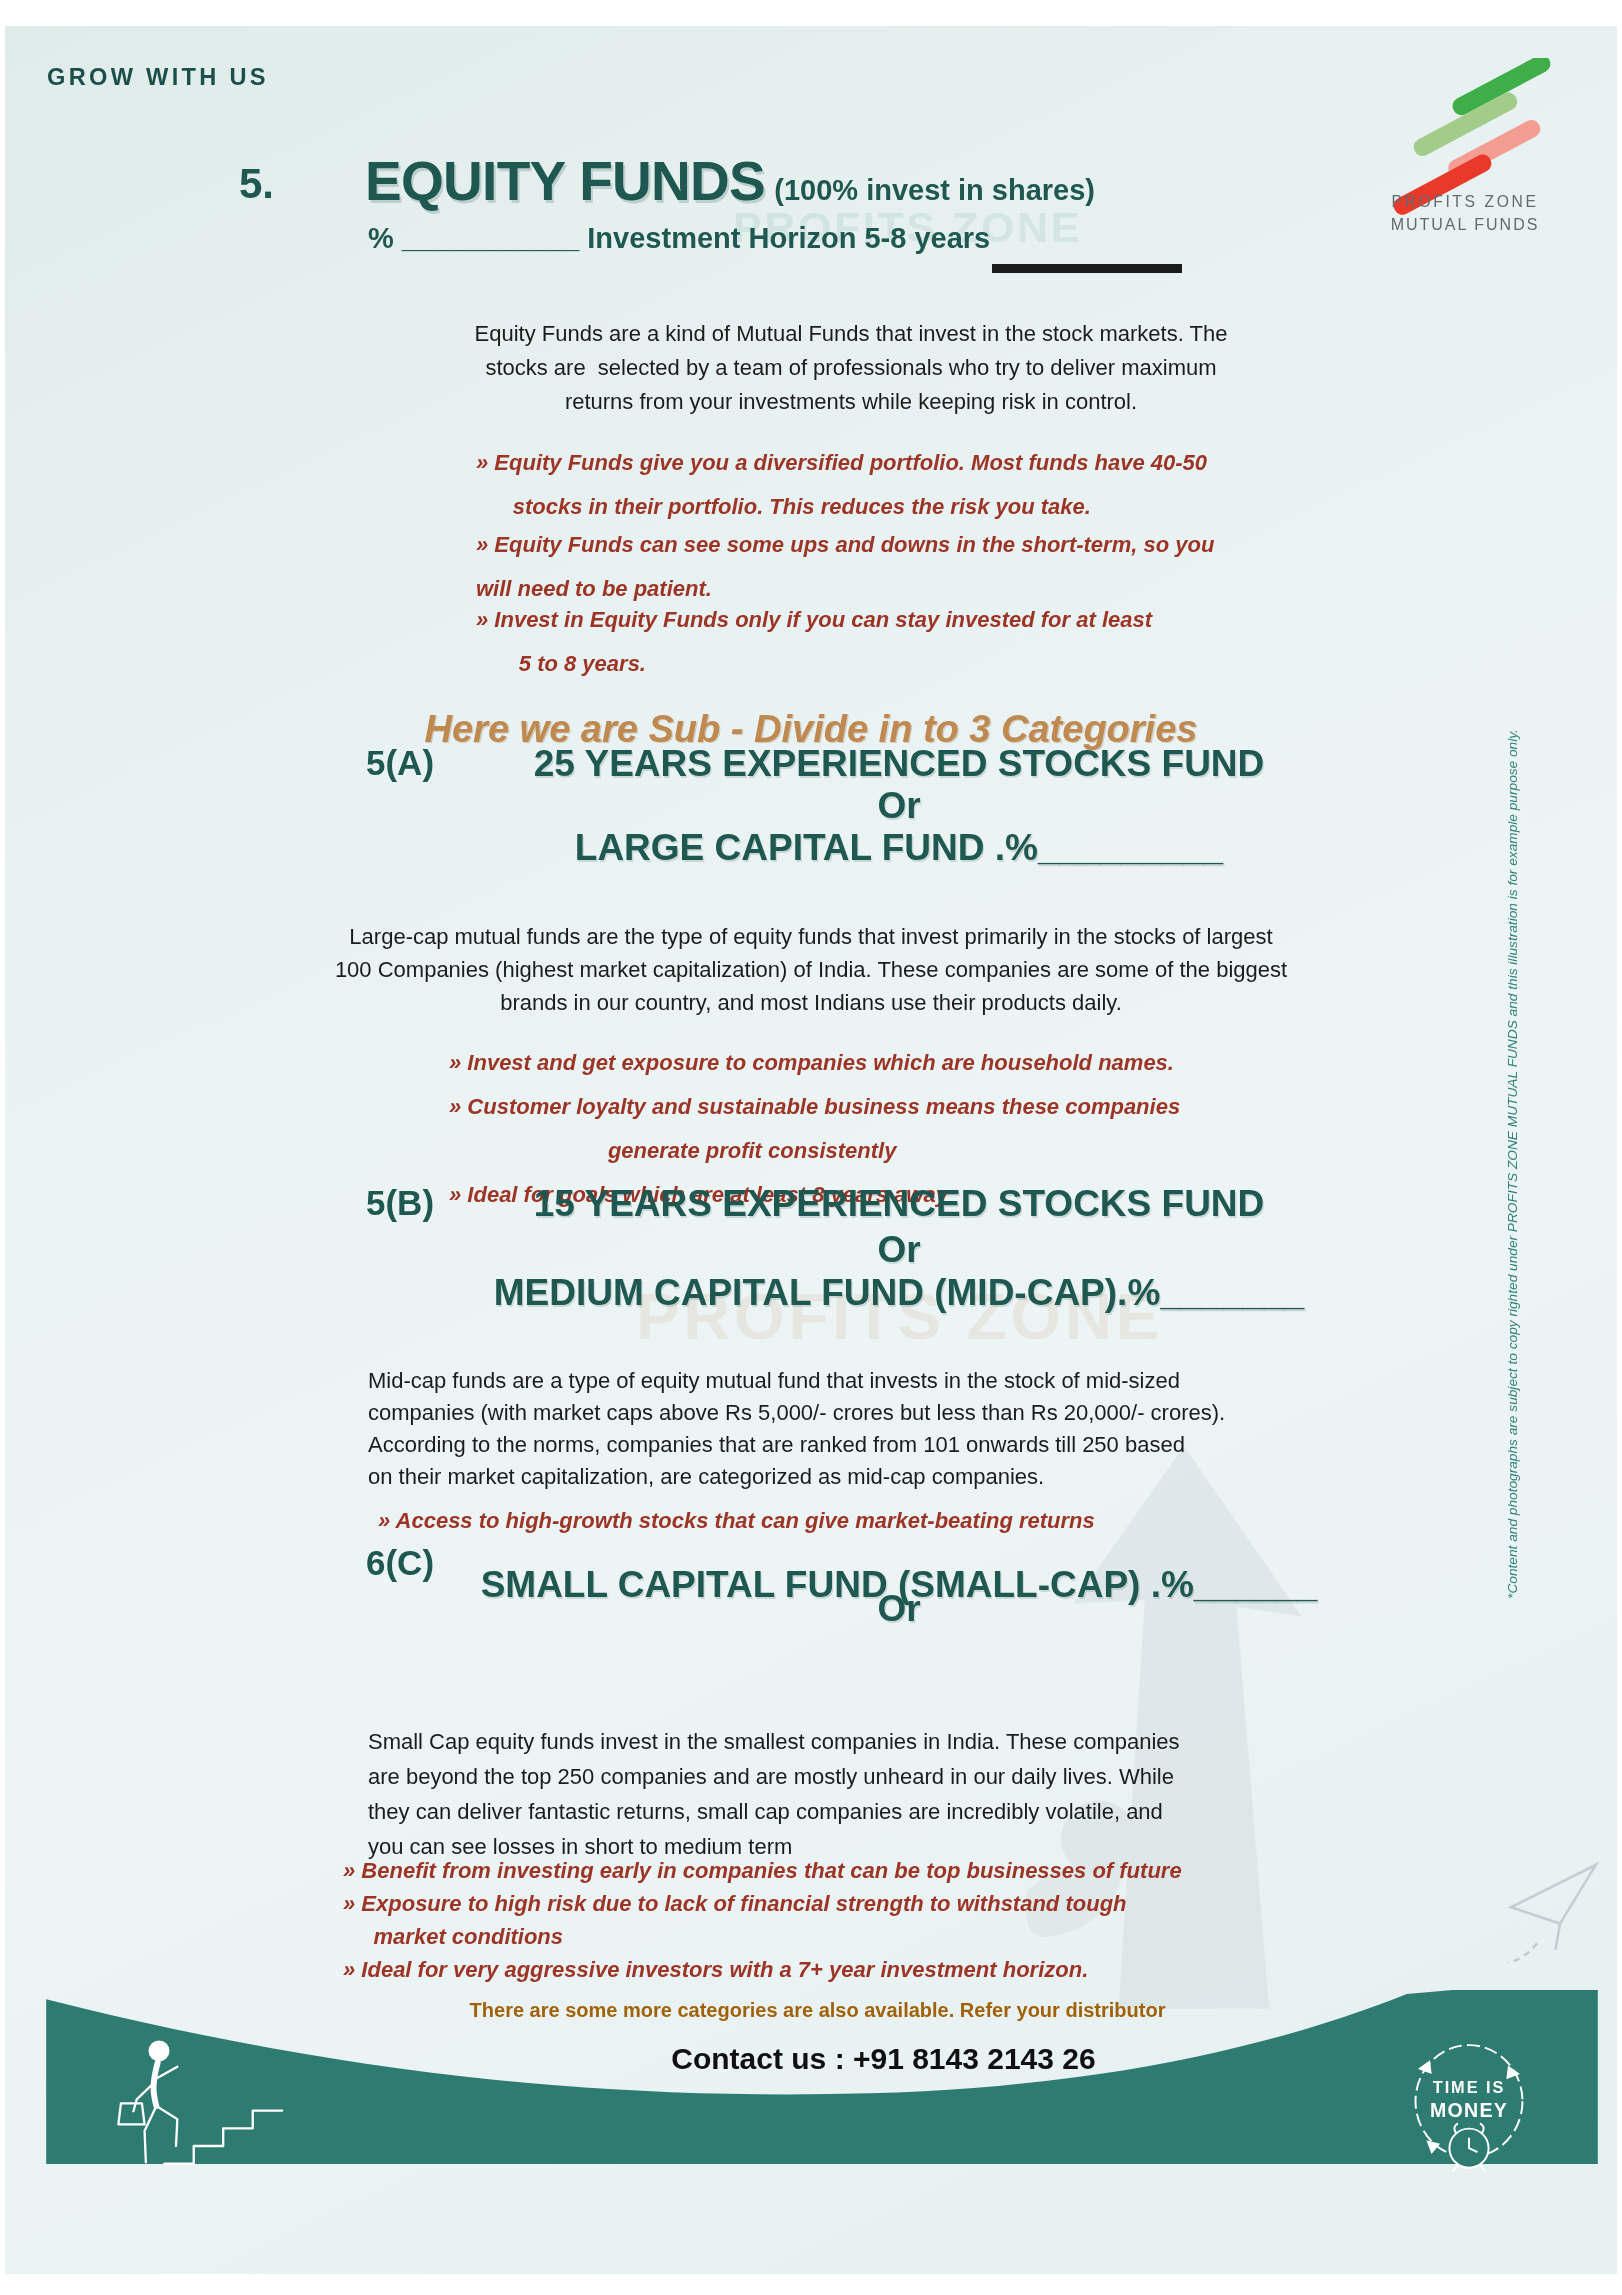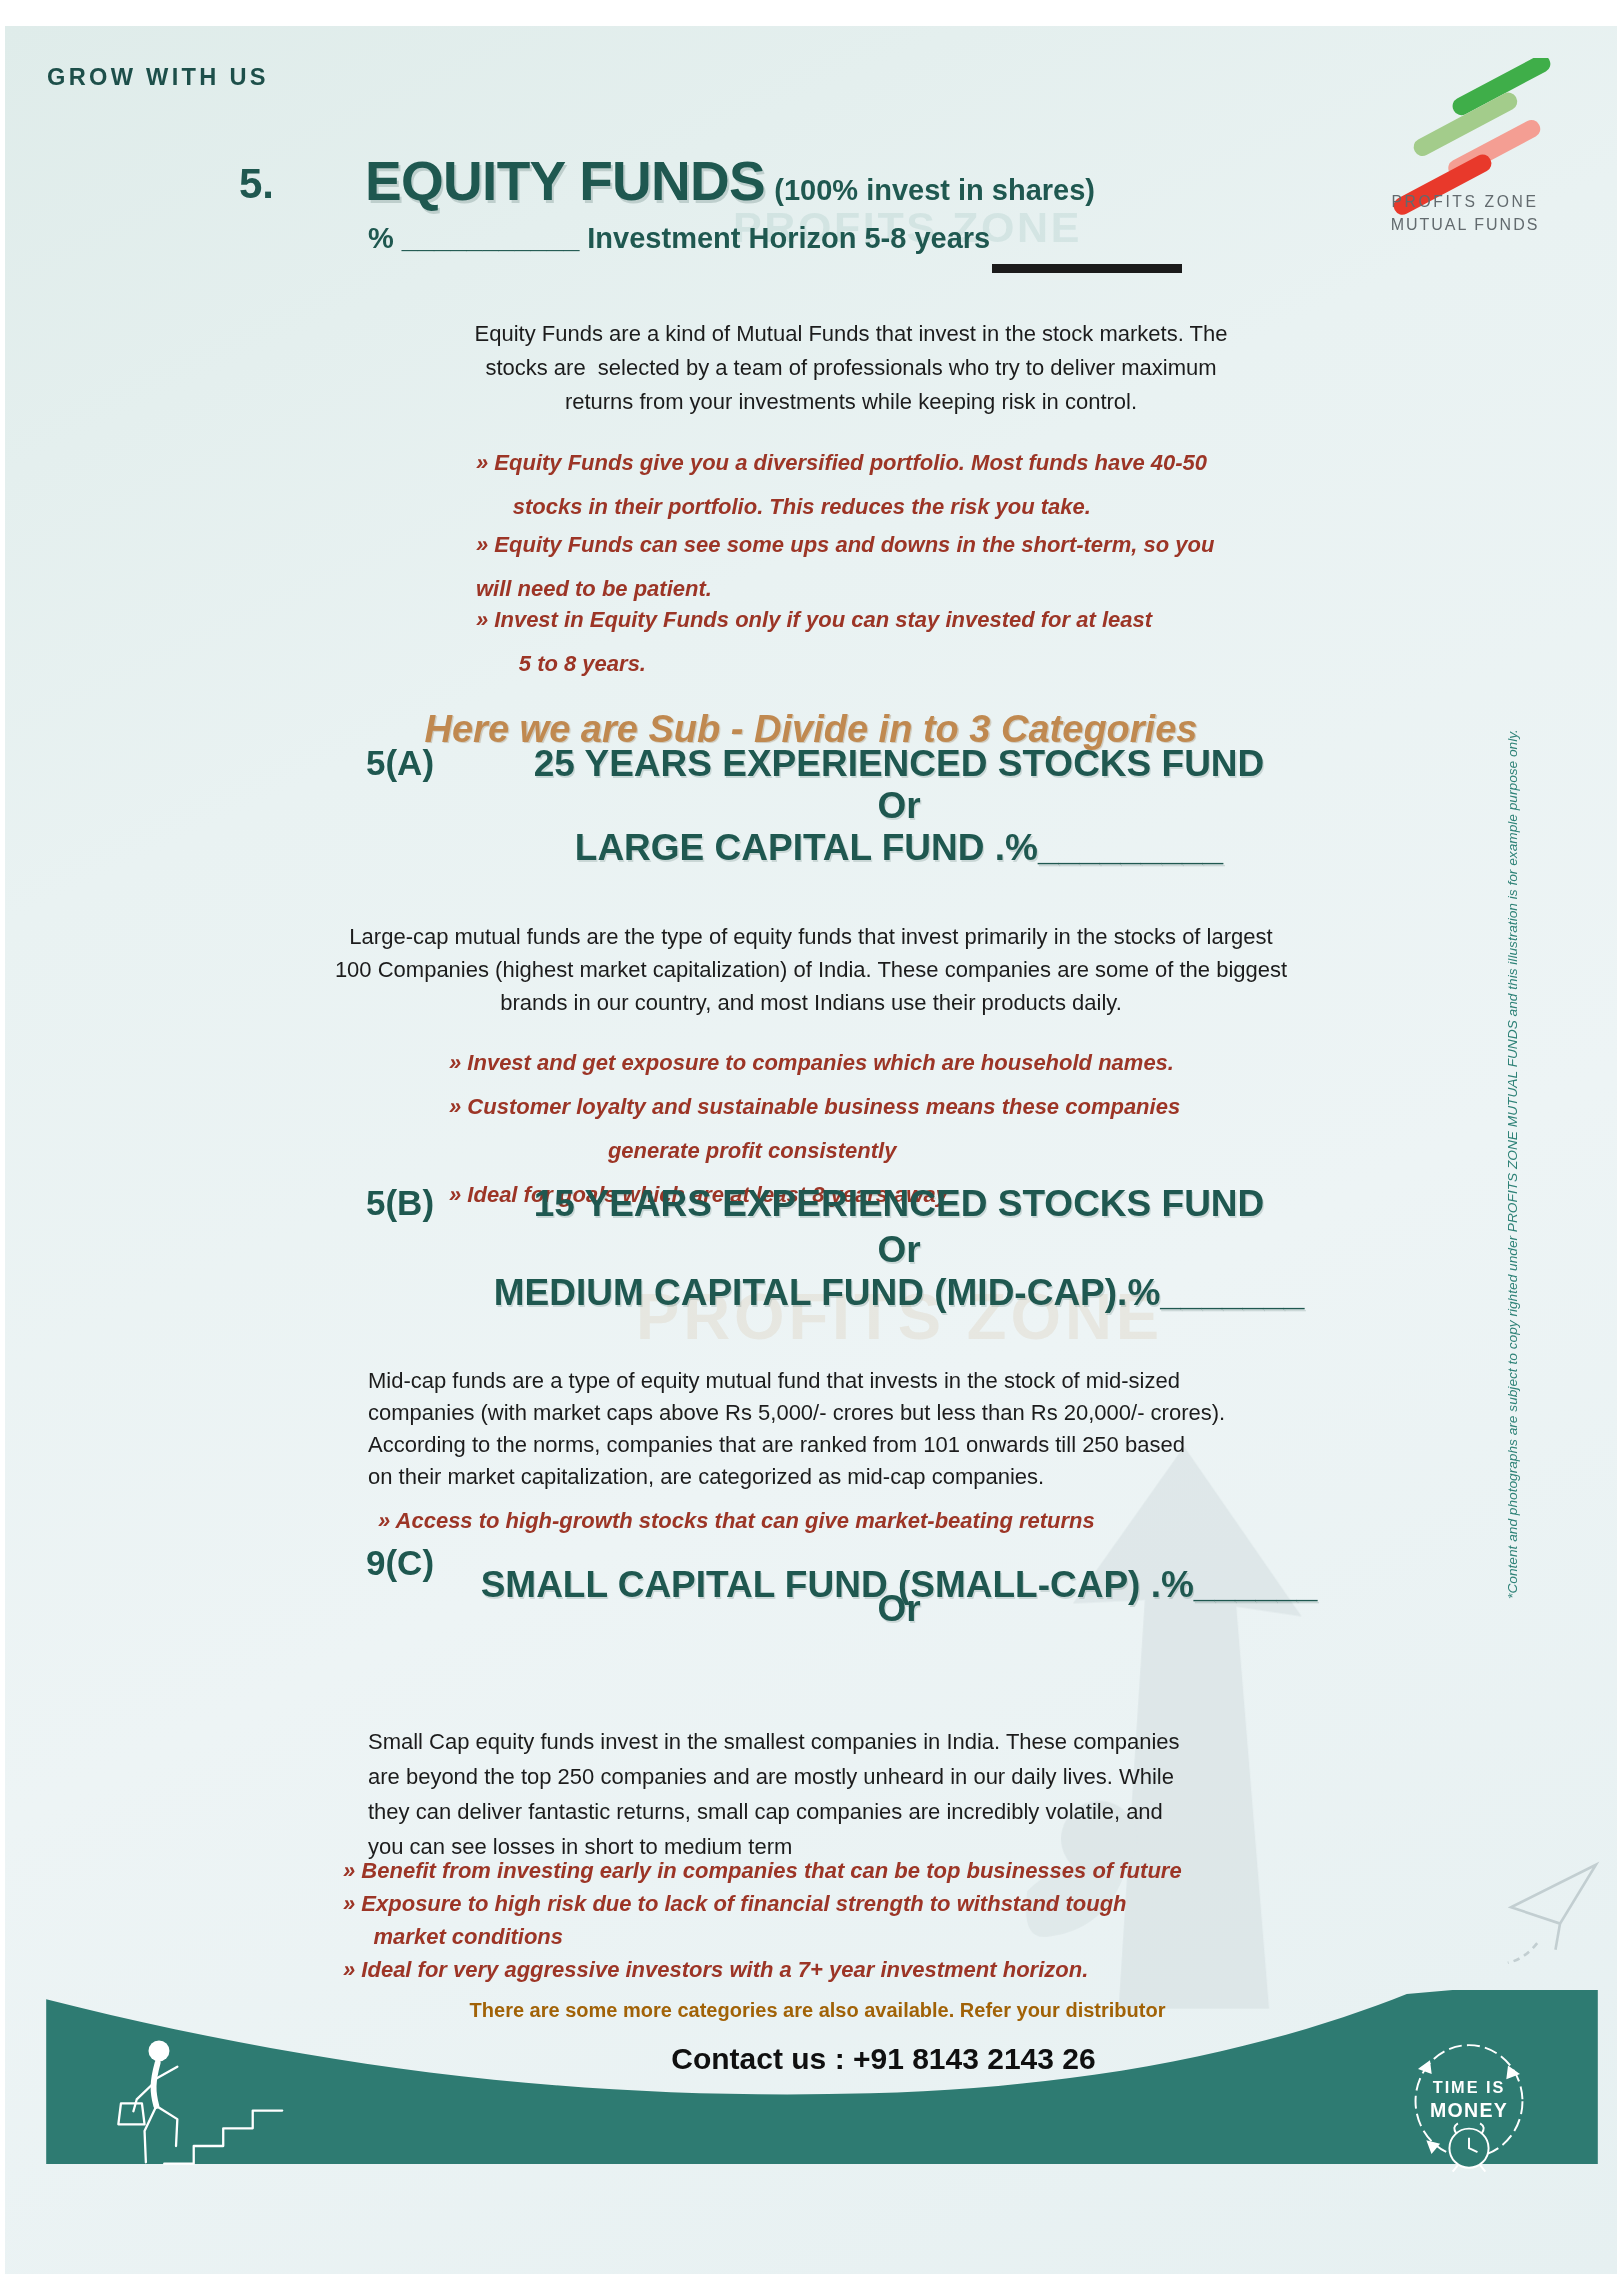--- a/index.html
+++ b/index.html
@@ -120,21 +120,21 @@
   <div class="abs sec-label" style="left:366px;top:1183px;">5(B)</div>
   <div class="abs sec-head" style="top:1183px;">15 YEARS EXPERIENCED STOCKS FUND</div>
   <div class="abs sec-head" style="top:1229px;">Or</div>
   <div class="abs sec-head" style="top:1272px;">MEDIUM CAPITAL FUND (MID-CAP).%_______</div>
   <div class="abs body-txt pre" style="left:368px;top:1337px;width:1099px;line-height:32px;">Mid-cap funds are a type of equity mutual fund that invests in the stock of mid-sized
 companies (with market caps above Rs 5,000/- crores but less than Rs 20,000/- crores).
 According to the norms, companies that are ranked from 101 onwards till 250 based
 on their market capitalization, are categorized as mid-cap companies.</div>
   <div class="abs red pre" style="left:378px;top:1471px;">» Access to high-growth stocks that can give market-beating returns</div>
 
-  <div class="abs sec-label" style="left:366px;top:1543px;">9(C)</div>
+  <div class="abs sec-label" style="left:366px;top:1543px;">6(C)</div>
   <div class="abs sec-head" style="top:1588px;">Or</div>
   <div class="abs sec-head" style="top:1564px;">SMALL CAPITAL FUND (SMALL-CAP) .%______</div>
   <div class="abs body-txt pre" style="left:368px;top:1696px;width:1099px;line-height:35px;">Small Cap equity funds invest in the smallest companies in India. These companies
 are beyond the top 250 companies and are mostly unheard in our daily lives. While
 they can deliver fantastic returns, small cap companies are incredibly volatile, and
 you can see losses in short to medium term</div>
   <div class="abs red pre" style="left:343px;top:1826px;line-height:33px;">» Benefit from investing early in companies that can be top businesses of future
 » Exposure to high risk due to lack of financial strength to withstand tough
      market conditions
 » Ideal for very aggressive investors with a 7+ year investment horizon.</div>

